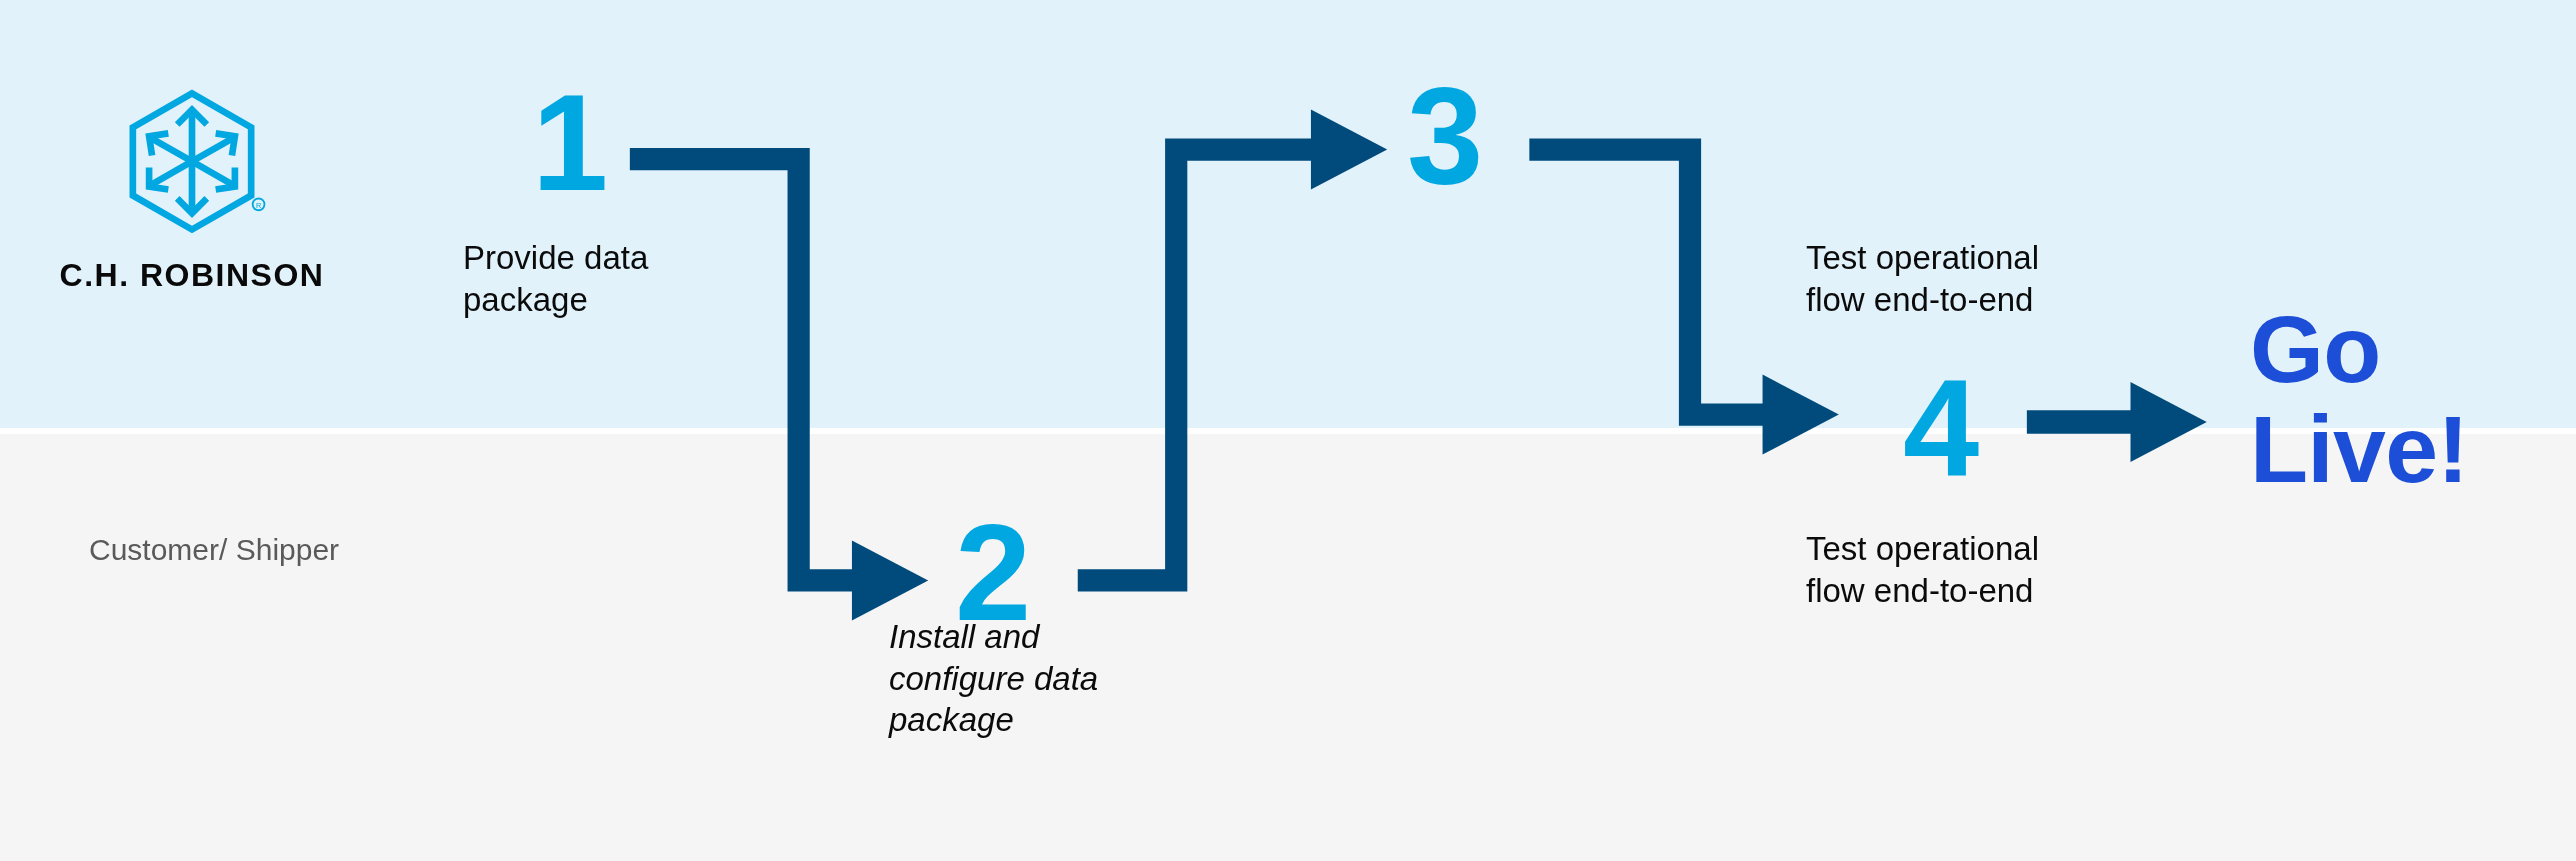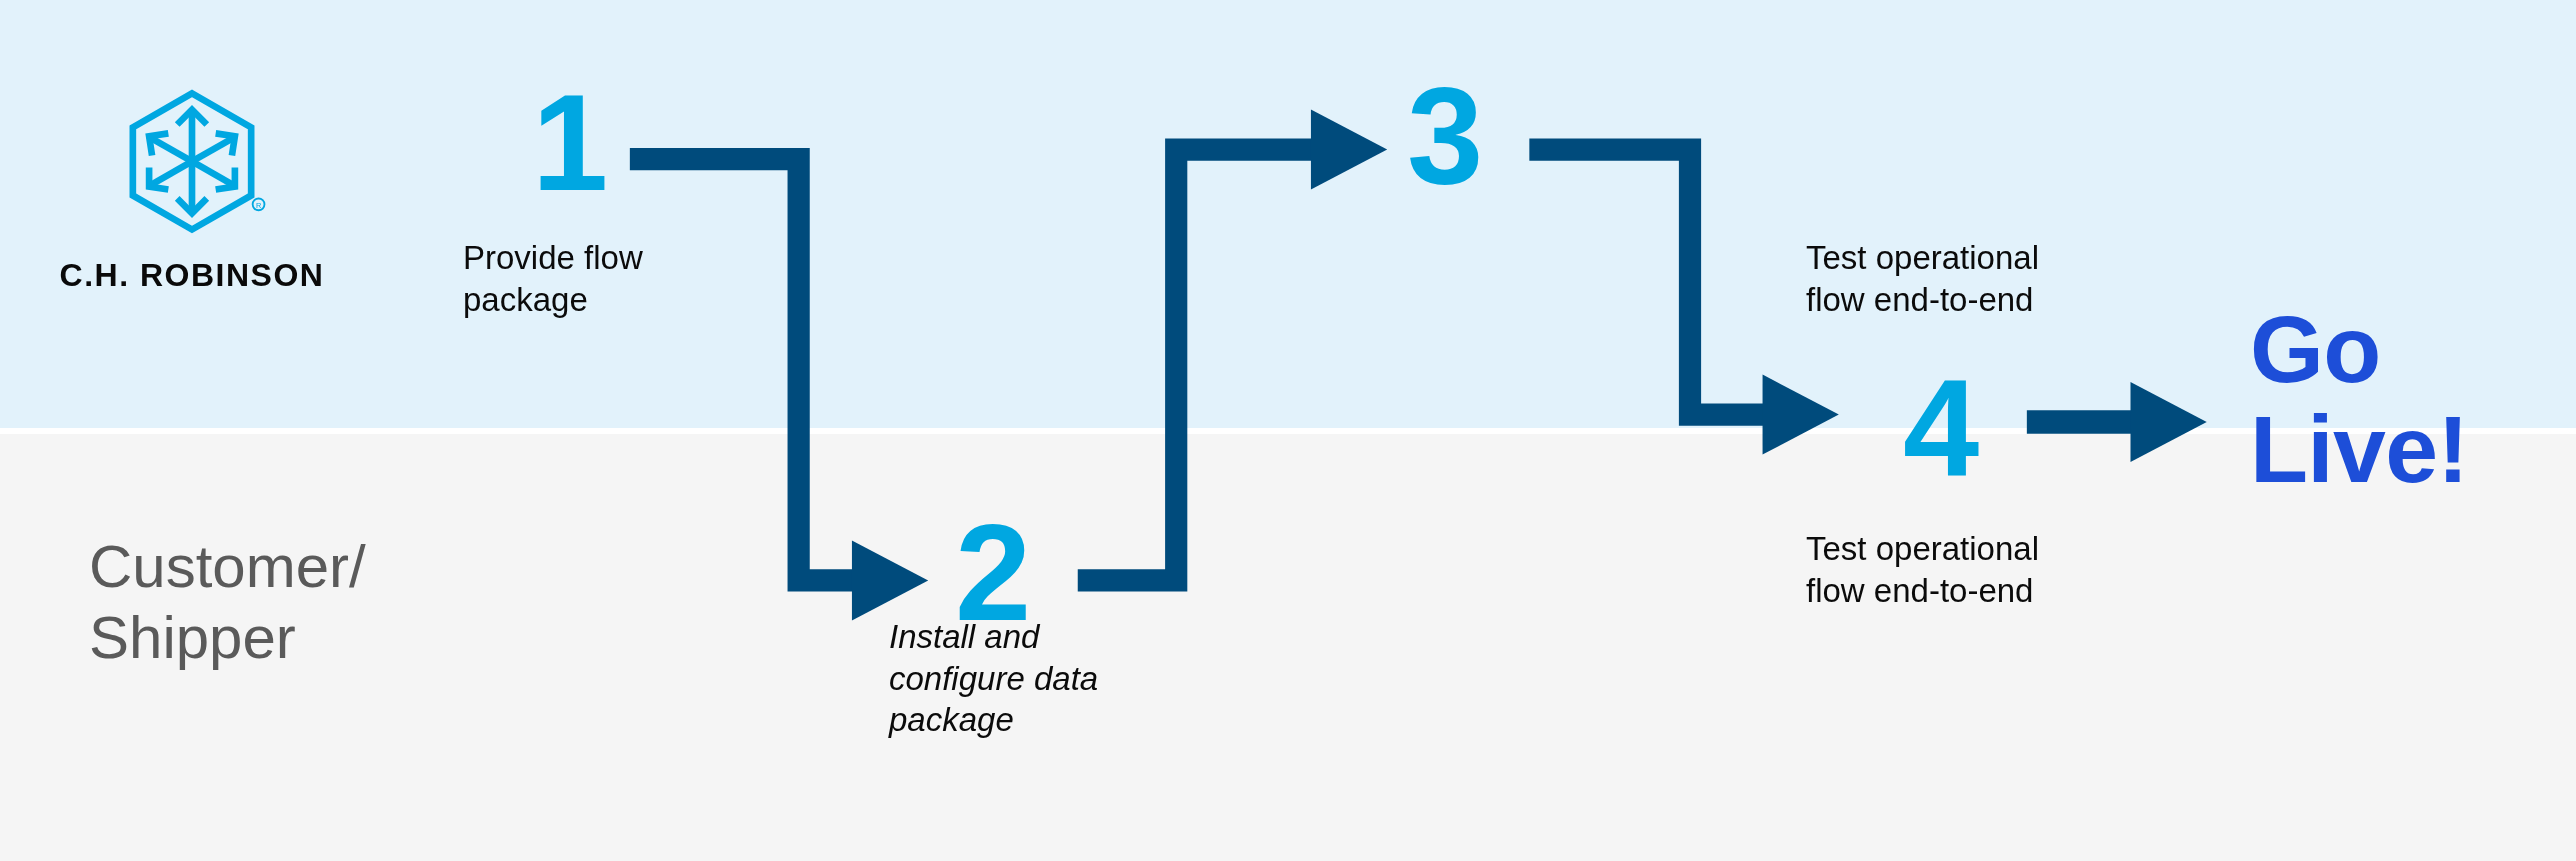--- a/index.html
+++ b/index.html
@@ -70,21 +70,21 @@
     color: #0a0a0a;
     white-space: nowrap;
   }
 
   
   .lane-label {
     position: absolute;
     left: 89px;
     top: 532px;
     width: 356px;
-    font-size: 60px;
+    font-size: 30px;
     line-height: 1.18;
     color: #5a5a5a;
     font-family: "Liberation Sans", sans-serif;
   }
 
   
   .numeral {
     position: absolute;
     font-family: "Liberation Sans", sans-serif;
     font-weight: bold;
@@ -181,21 +181,21 @@
       <polygon points="2380,506 2483,560 2380,614" fill="#004b7c"></polygon>
     </g>
 
     <g>
       <path d="M 2737 570 L 2880 570" fill="none" stroke="#004b7c" stroke-width="32"></path>
       <polygon points="2877,516 2980,570 2877,624" fill="#004b7c"></polygon>
     </g>
   </svg>
 
   <div class="numeral" style="left:532px; top:74px;">1</div>
-  <div class="caption" style="left:463px; top:237px; width:281px;">Provide flow
+  <div class="caption" style="left:463px; top:237px; width:281px;">Provide data
 package</div>
 
   <div class="numeral" style="left:955px; top:504px;">2</div>
   <div class="caption" style="left:889px; top:616px; width:296px;font-style:italic;">Install and
 configure data
 package</div>
 
   <div class="numeral" style="left:1407px; top:67px;">3</div>
 
   <div class="caption" style="left:1806px; top:237px; width:311px;">Test operational

